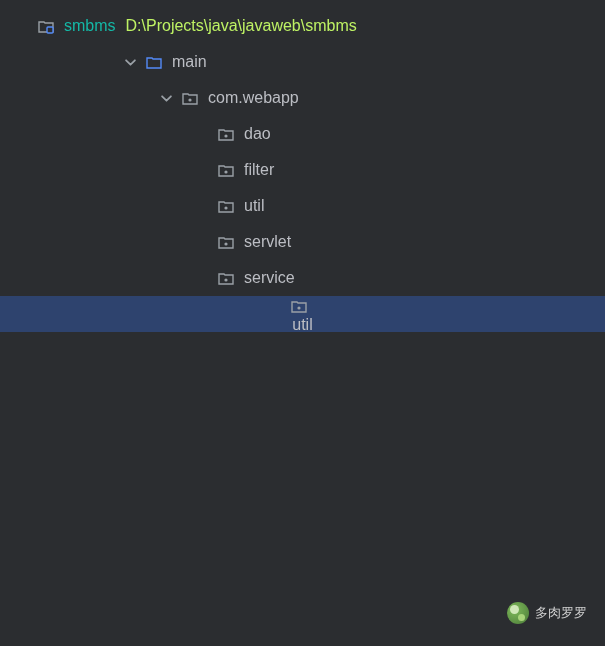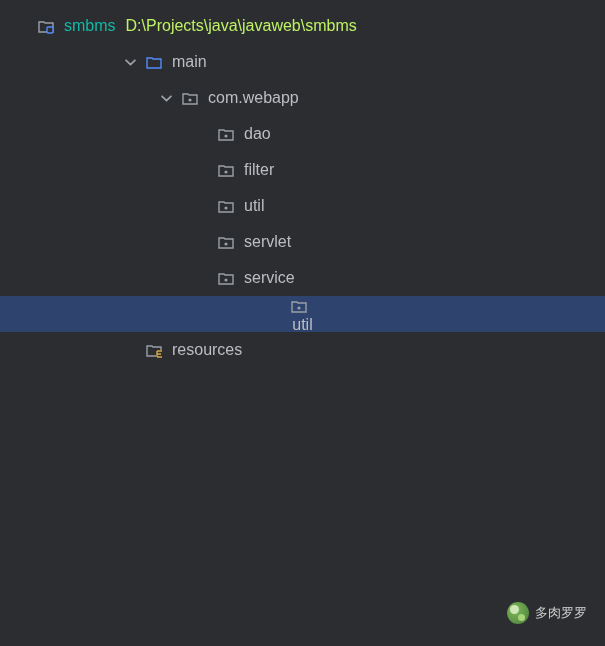--- a/index.html
+++ b/index.html
@@ -224,30 +224,18 @@
       <span class="indent" style="width: 192px;"></span>
       <span class="chevron-spacer"></span>
       <span class="icon">
         <svg viewBox="0 0 18 18">
           <path d="M2 5 L2 15 L16 15 L16 6 L8 6 L7 5 Z" fill="none" stroke="#9aa0a6" stroke-width="1.4"></path>
           <circle cx="9" cy="11" r="1.6" fill="#9aa0a6"></circle>
         </svg>
       </span>
       <span class="label">util</span>
     </div>
-    <div class="tree-row">
-      <span class="indent" style="width: 120px;"></span>
-      <span class="chevron-spacer"></span>
-      <span class="icon">
-        <svg viewBox="0 0 18 18">
-          <path d="M2 5 L2 15 L16 15 L16 6 L8 6 L7 5 Z" fill="none" stroke="#9aa0a6" stroke-width="1.4"></path>
-          <rect x="11" y="9" width="7" height="7" fill="#2b2d30"></rect>
-          <path d="M12 10 L12 16 M12 10 L17 10 M12 13 L16 13 M12 16 L17 16" stroke="#d6a84a" stroke-width="1.4" fill="none"></path>
-        </svg>
-      </span>
-      <span class="label">resources</span>
-    </div>
   </div>
 
 <div class="watermark">
   <div class="watermark-icon"></div>
   <span>多肉罗罗</span>
 </div>
 
 </body></html>

